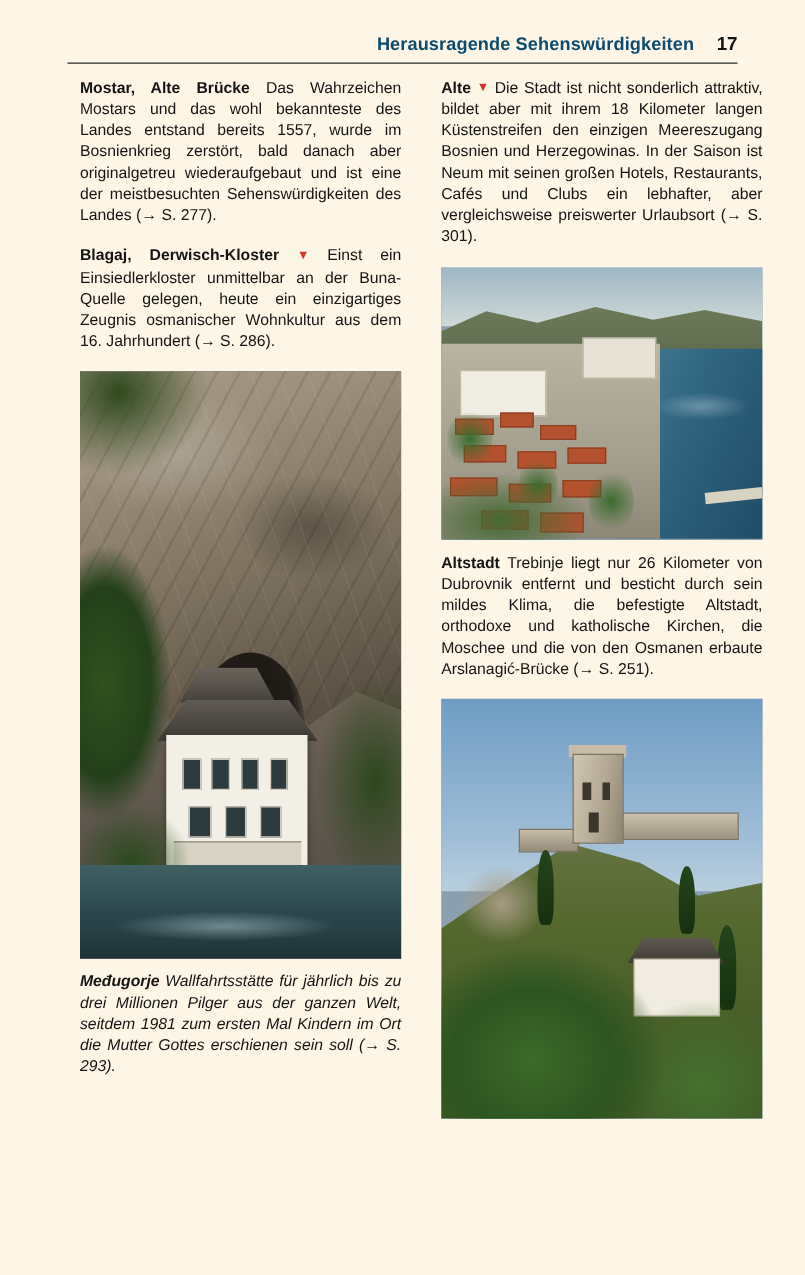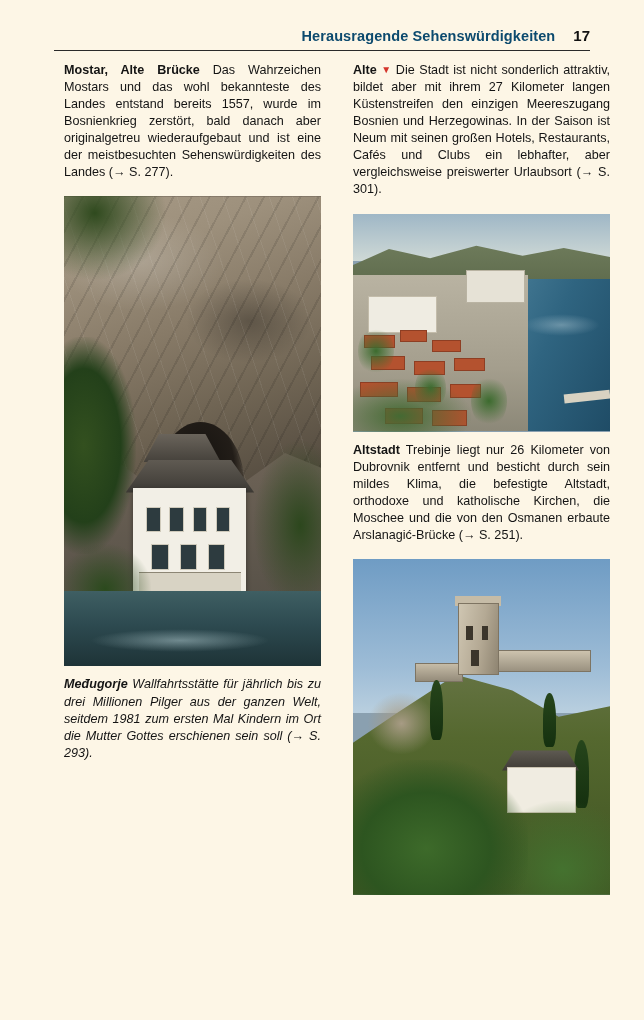--- a/index.html
+++ b/index.html
@@ -286,20 +286,25 @@
 
   <div class="columns">
 
     <div class="col">
 
       <p class="entry">
         <span class="lead">Mostar, Alte Brücke</span>
         <span>Das Wahrzeichen Mostars und das wohl bekannteste des Landes entstand bereits 1557, wurde im Bosnienkrieg zerstört, bald danach aber originalgetreu wiederaufgebaut und ist eine der meistbesuchten Sehenswürdigkeiten des Landes (→ S. 277).</span>
       </p>
 
+      <p class="entry">
+        <span class="lead">Blagaj, Derwisch-Kloster</span>
+        <span class="tri-down">▼</span>
+        <span>Einst ein Einsiedlerkloster unmittelbar an der Buna-Quelle gelegen, heute ein einzigartiges Zeugnis osmanischer Wohnkultur aus dem 16. Jahrhundert (→ S. 286).</span>
+      </p>
 
       <div class="photo blagaj">
         <div class="sky"></div>
         <div class="cliff"></div>
         <div class="cliff-lines"></div>
         <div class="greenery-top"></div>
         <div class="greenery-left"></div>
         <div class="greenery-right"></div>
         <div class="cave"></div>
         <div class="house-roof2"></div>
@@ -324,21 +329,21 @@
         <span>Wallfahrtsstätte für jährlich bis zu drei Millionen Pilger aus der ganzen Welt, seitdem 1981 zum ersten Mal Kindern im Ort die Mutter Gottes erschienen sein soll (→ S. 293).</span>
       </p>
 
     </div>
 
     <div class="col">
 
       <p class="entry">
         <span class="lead">Alte</span>
         <span class="tri-down">▼</span>
-        <span>Die Stadt ist nicht sonderlich attraktiv, bildet aber mit ihrem 27 Kilometer langen Küstenstreifen den einzigen Meereszugang Bosnien und Herzegowinas. In der Saison ist Neum mit seinen großen Hotels, Restaurants, Cafés und Clubs ein lebhafter, aber vergleichsweise preiswerter Urlaubsort (→ S. 301).</span>
+        <span>Die Stadt ist nicht sonderlich attraktiv, bildet aber mit ihrem 18 Kilometer langen Küstenstreifen den einzigen Meereszugang Bosnien und Herzegowinas. In der Saison ist Neum mit seinen großen Hotels, Restaurants, Cafés und Clubs ein lebhafter, aber vergleichsweise preiswerter Urlaubsort (→ S. 301).</span>
       </p>
 
       <div class="photo neum">
         <div class="sky"></div>
         <div class="hills"></div>
         <div class="sea"></div>
         <div class="sea-shine"></div>
         <div class="town"></div>
         <div class="white-hotel"></div>
         <div class="bigblock"></div>

